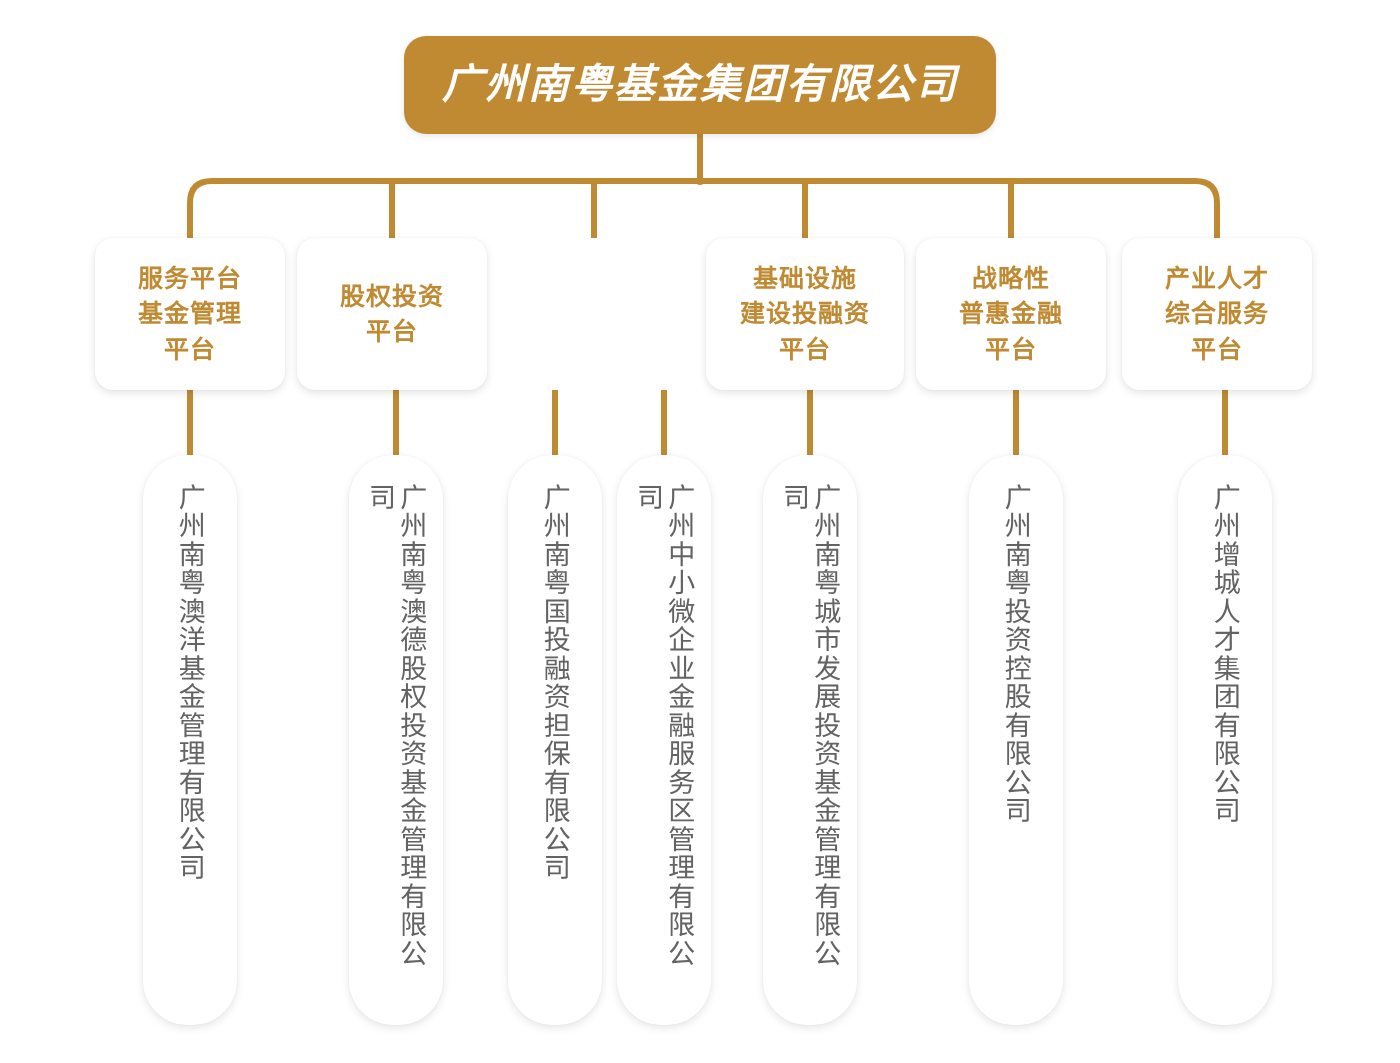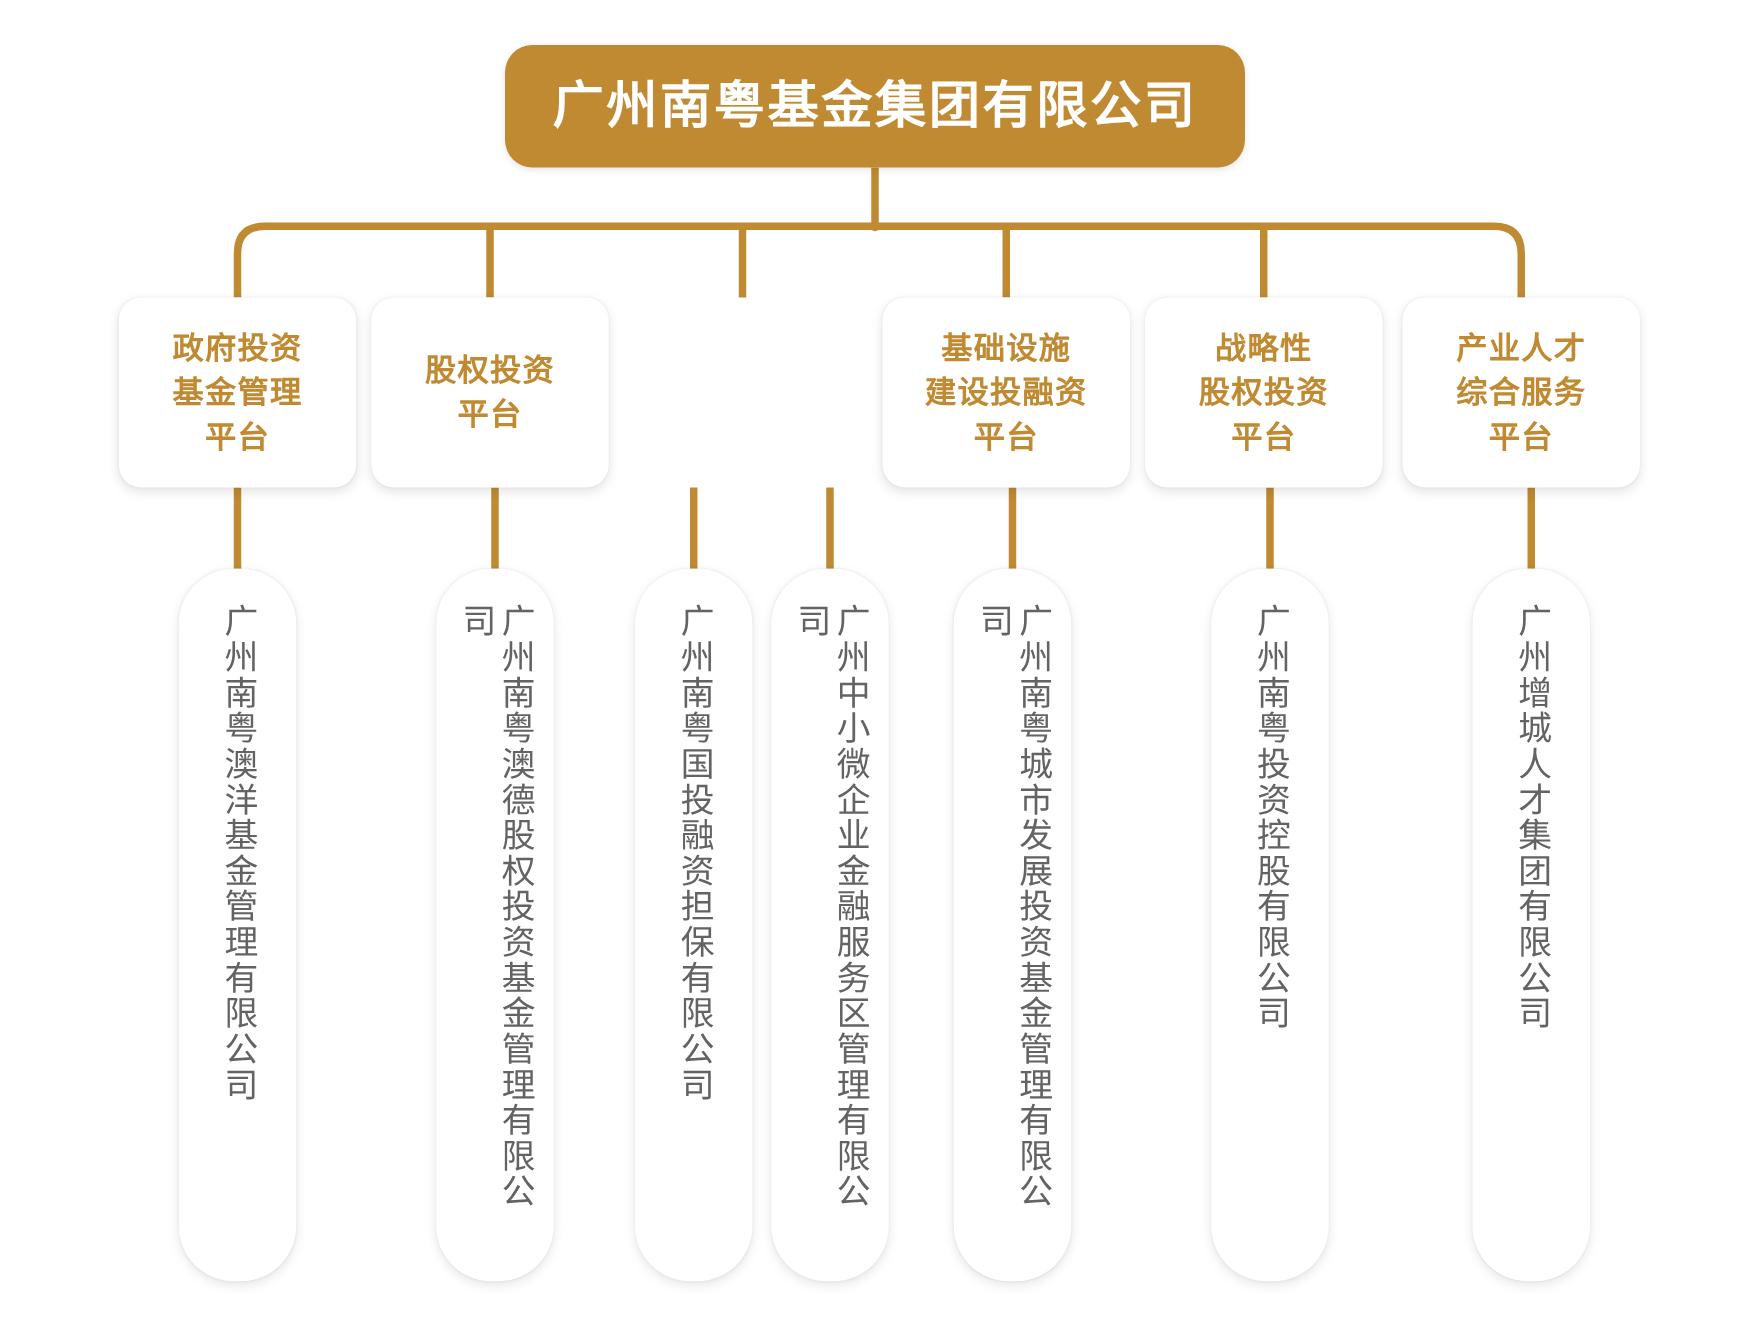--- a/index.html
+++ b/index.html
@@ -39,20 +39,21 @@
     top: 36px;
     width: 592px;
     height: 98px;
     background: #c08a33;
     border-radius: 22px;
     display: flex;
     align-items: center;
     justify-content: center;
     z-index: 3;
     box-shadow: 0 2px 6px rgba(0,0,0,0.10);
+    font-style: italic;
   }
   .root-label {
     color: #ffffff;
     font-size: 41px;
     font-weight: bold;
     letter-spacing: 2px;
     line-height: 1.1;
     white-space: nowrap;
     text-align: center;
   }
@@ -134,40 +135,40 @@
       <path d="M1016,390 L1016,455"></path>
       <path d="M1225,390 L1225,455"></path>
     </g>
   </svg>
 
   <div class="root-node">
     <div class="root-label">广州南粤基金集团有限公司</div>
   </div>
 
   <div class="platform-node" style="left:95px;width:190px;">
-    <div class="platform-label">政府投资
+    <div class="platform-label">服务平台
 基金管理
 平台</div>
   </div>
 
   <div class="platform-node" style="left:297px;width:190px;">
     <div class="platform-label">股权投资
 平台</div>
   </div>
 
 
   <div class="platform-node" style="left:706px;width:198px;">
     <div class="platform-label">基础设施
 建设投融资
 平台</div>
   </div>
 
   <div class="platform-node" style="left:916px;width:190px;">
     <div class="platform-label">战略性
-股权投资
+普惠金融
 平台</div>
   </div>
 
   <div class="platform-node" style="left:1122px;width:190px;justify-content:center;">
     <div class="platform-label">产业人才
 综合服务
 平台</div>
   </div>
 
   <div class="subsidiary-node" style="left:143px;">

